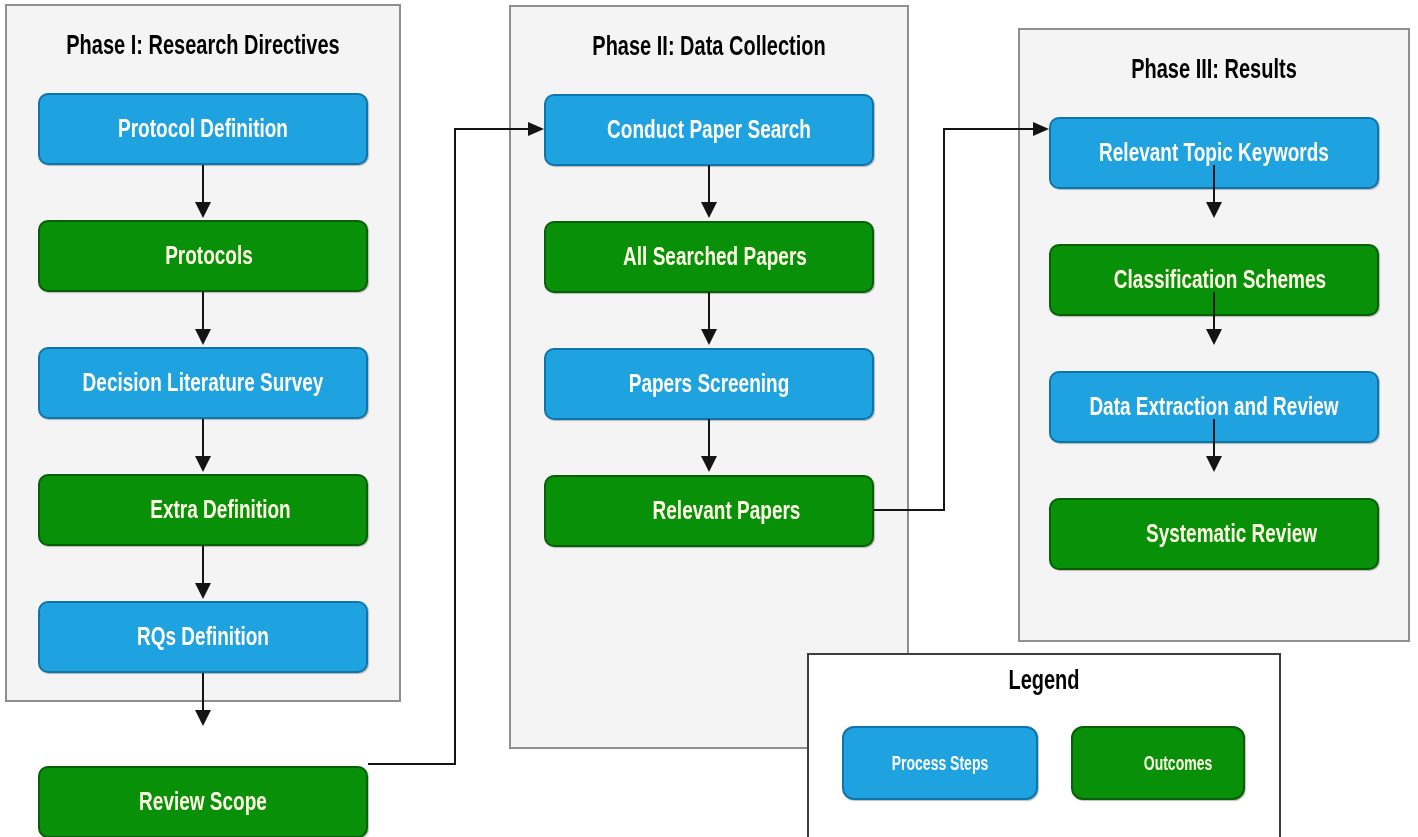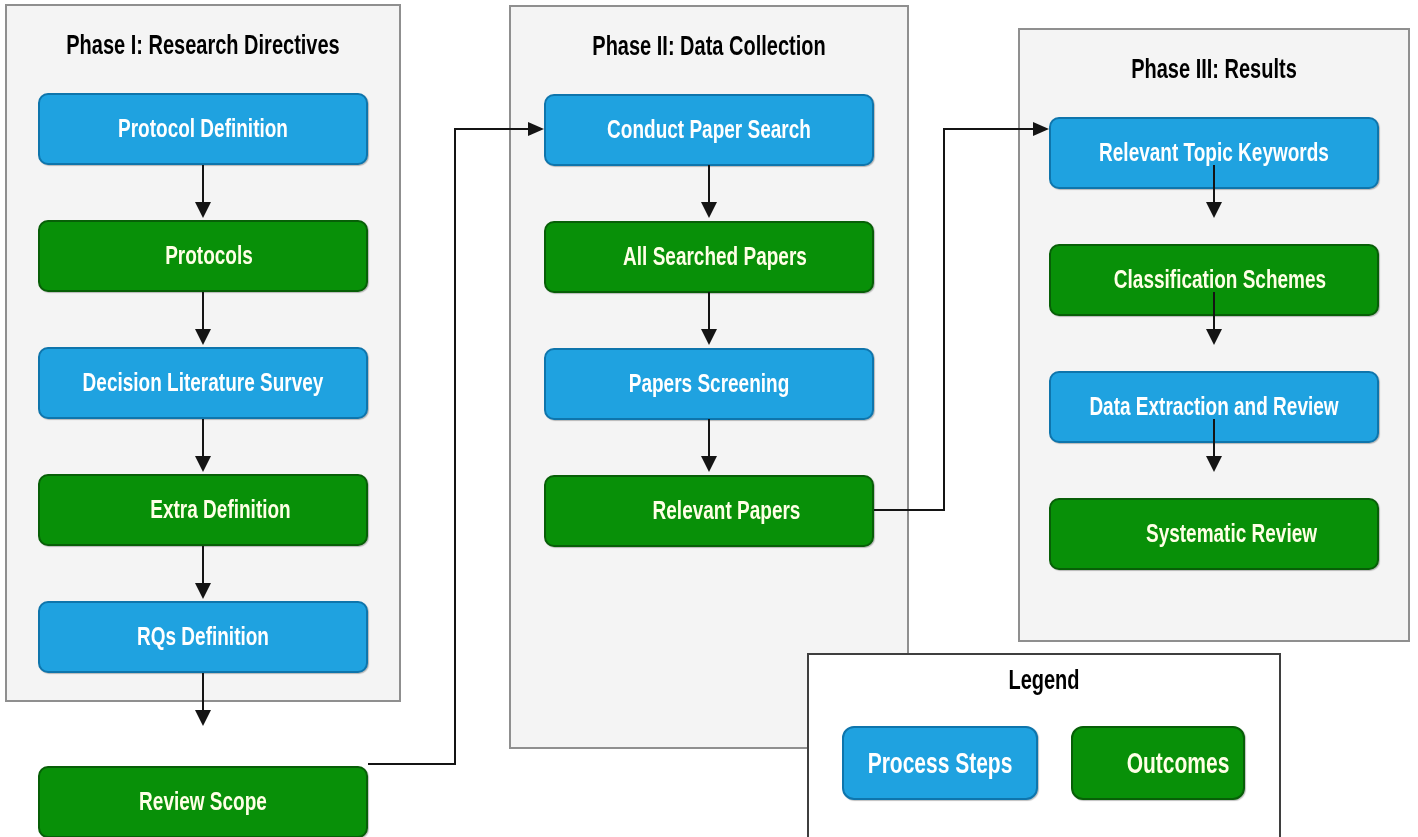--- a/index.html
+++ b/index.html
@@ -103,21 +103,21 @@
     transform: scaleY(1.35);
   }
   .legend-item {
     position: absolute;
     top: 71px;
     height: 74px;
     border-radius: 12px;
     display: flex;
     align-items: center;
     justify-content: center;
-    font-size: 21px;
+    font-size: 14px;
     font-weight: bold;
     box-sizing: border-box;
     box-shadow: 1px 1px 1px rgba(0,0,0,0.25);
   }
   .legend-item > span { transform: scaleY(1.4); }
   #legend-item-0 { left: 33px;  width: 196px; }
   #legend-item-1 { left: 262px; width: 174px; padding-left: 40px; }
   .legend-item[data-type="process"] {
     background: var(--process-bg);
     border: 2px solid var(--process-border);

